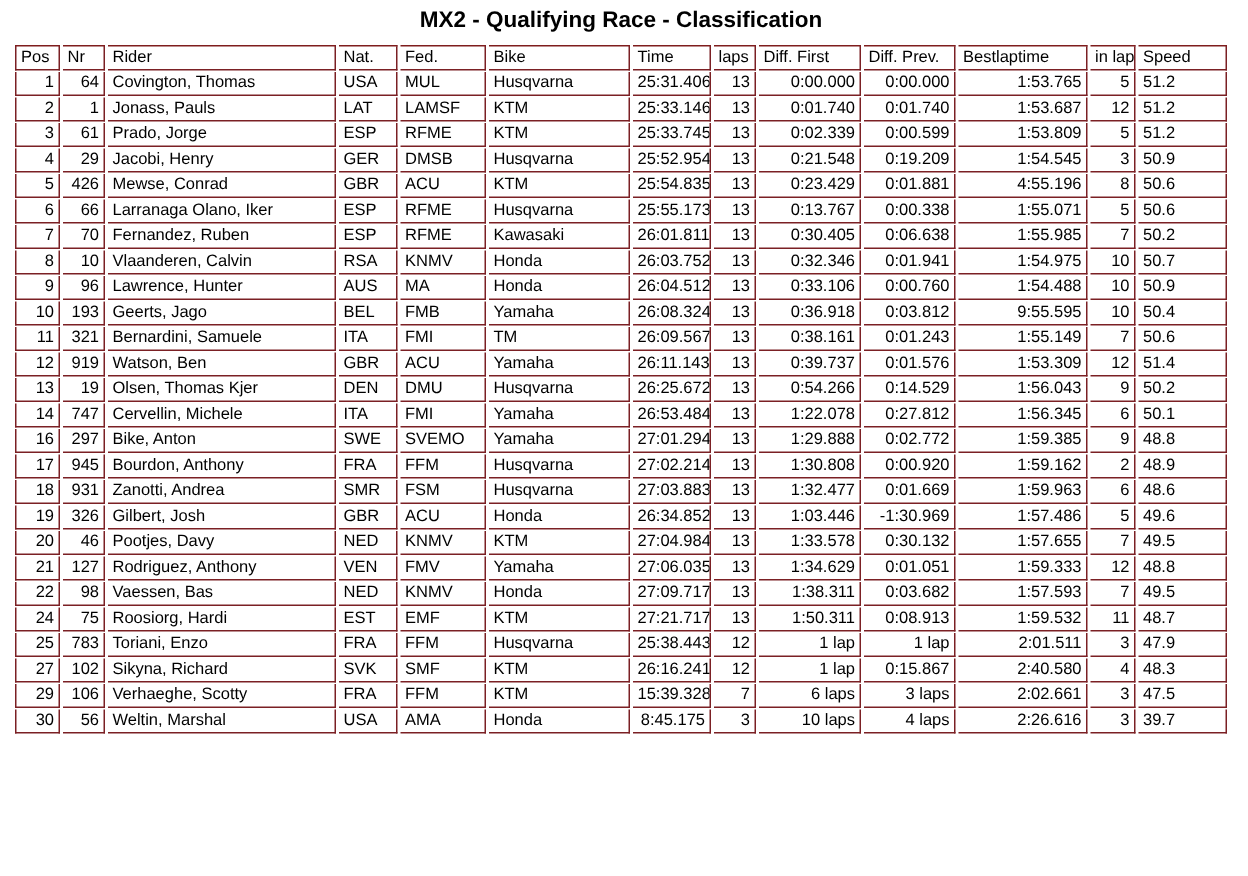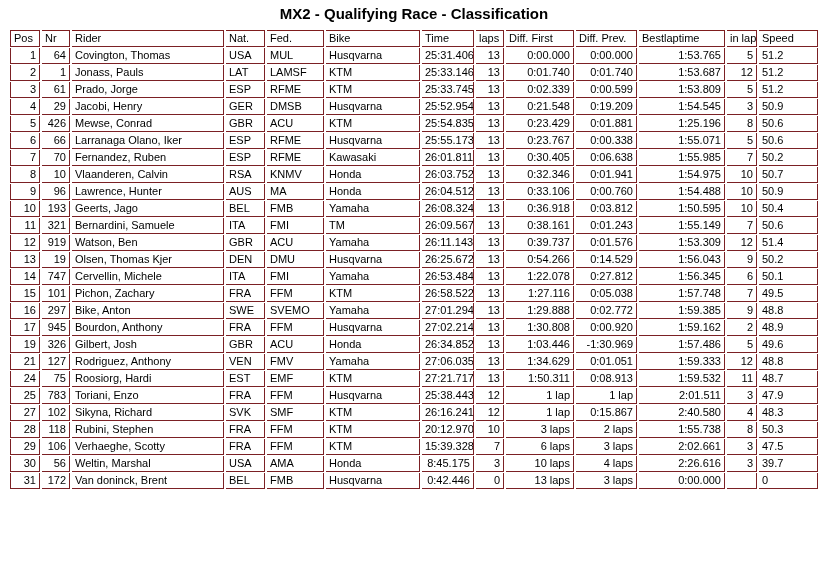--- a/index.html
+++ b/index.html
@@ -160,34 +160,34 @@
           <td class="al-r">5</td>
           <td class="al-r">426</td>
           <td class="al-l"><span class="rider-link">Mewse, Conrad</span></td>
           <td class="al-l">GBR</td>
           <td class="al-l">ACU</td>
           <td class="al-l">KTM</td>
           <td class="al-r">25:54.835</td>
           <td class="al-r">13</td>
           <td class="al-r">0:23.429</td>
           <td class="al-r">0:01.881</td>
-          <td class="al-r">1:25.196</td>
+          <td class="al-r">4:55.196</td>
           <td class="al-r">8</td>
           <td class="al-l">50.6</td>
         </tr>
         <tr>
           <td class="al-r">6</td>
           <td class="al-r">66</td>
           <td class="al-l"><span class="rider-link">Larranaga Olano, Iker</span></td>
           <td class="al-l">ESP</td>
           <td class="al-l">RFME</td>
           <td class="al-l">Husqvarna</td>
           <td class="al-r">25:55.173</td>
           <td class="al-r">13</td>
-          <td class="al-r">0:23.767</td>
+          <td class="al-r">0:13.767</td>
           <td class="al-r">0:00.338</td>
           <td class="al-r">1:55.071</td>
           <td class="al-r">5</td>
           <td class="al-l">50.6</td>
         </tr>
         <tr>
           <td class="al-r">7</td>
           <td class="al-r">70</td>
           <td class="al-l"><span class="rider-link">Fernandez, Ruben</span></td>
           <td class="al-l">ESP</td>
@@ -235,21 +235,21 @@
           <td class="al-r">10</td>
           <td class="al-r">193</td>
           <td class="al-l"><span class="rider-link">Geerts, Jago</span></td>
           <td class="al-l">BEL</td>
           <td class="al-l">FMB</td>
           <td class="al-l">Yamaha</td>
           <td class="al-r">26:08.324</td>
           <td class="al-r">13</td>
           <td class="al-r">0:36.918</td>
           <td class="al-r">0:03.812</td>
-          <td class="al-r">1:50.595</td>
+          <td class="al-r">9:55.595</td>
           <td class="al-r">10</td>
           <td class="al-l">50.4</td>
         </tr>
         <tr>
           <td class="al-r">11</td>
           <td class="al-r">321</td>
           <td class="al-l"><span class="rider-link">Bernardini, Samuele</span></td>
           <td class="al-l">ITA</td>
           <td class="al-l">FMI</td>
           <td class="al-l">TM</td>
@@ -300,35 +300,20 @@
           <td class="al-l">Yamaha</td>
           <td class="al-r">26:53.484</td>
           <td class="al-r">13</td>
           <td class="al-r">1:22.078</td>
           <td class="al-r">0:27.812</td>
           <td class="al-r">1:56.345</td>
           <td class="al-r">6</td>
           <td class="al-l">50.1</td>
         </tr>
         <tr>
-          <td class="al-r">15</td>
-          <td class="al-r">101</td>
-          <td class="al-l"><span class="rider-link">Pichon, Zachary</span></td>
-          <td class="al-l">FRA</td>
-          <td class="al-l">FFM</td>
-          <td class="al-l">KTM</td>
-          <td class="al-r">26:58.522</td>
-          <td class="al-r">13</td>
-          <td class="al-r">1:27.116</td>
-          <td class="al-r">0:05.038</td>
-          <td class="al-r">1:57.748</td>
-          <td class="al-r">7</td>
-          <td class="al-l">49.5</td>
-        </tr>
-        <tr>
           <td class="al-r">16</td>
           <td class="al-r">297</td>
           <td class="al-l"><span class="rider-link">Bike, Anton</span></td>
           <td class="al-l">SWE</td>
           <td class="al-l">SVEMO</td>
           <td class="al-l">Yamaha</td>
           <td class="al-r">27:01.294</td>
           <td class="al-r">13</td>
           <td class="al-r">1:29.888</td>
           <td class="al-r">0:02.772</td>
@@ -345,50 +330,95 @@
           <td class="al-l">Husqvarna</td>
           <td class="al-r">27:02.214</td>
           <td class="al-r">13</td>
           <td class="al-r">1:30.808</td>
           <td class="al-r">0:00.920</td>
           <td class="al-r">1:59.162</td>
           <td class="al-r">2</td>
           <td class="al-l">48.9</td>
         </tr>
         <tr>
+          <td class="al-r">18</td>
+          <td class="al-r">931</td>
+          <td class="al-l"><span class="rider-link">Zanotti, Andrea</span></td>
+          <td class="al-l">SMR</td>
+          <td class="al-l">FSM</td>
+          <td class="al-l">Husqvarna</td>
+          <td class="al-r">27:03.883</td>
+          <td class="al-r">13</td>
+          <td class="al-r">1:32.477</td>
+          <td class="al-r">0:01.669</td>
+          <td class="al-r">1:59.963</td>
+          <td class="al-r">6</td>
+          <td class="al-l">48.6</td>
+        </tr>
+        <tr>
           <td class="al-r">19</td>
           <td class="al-r">326</td>
           <td class="al-l"><span class="rider-link">Gilbert, Josh</span></td>
           <td class="al-l">GBR</td>
           <td class="al-l">ACU</td>
           <td class="al-l">Honda</td>
           <td class="al-r">26:34.852</td>
           <td class="al-r">13</td>
           <td class="al-r">1:03.446</td>
           <td class="al-r">-1:30.969</td>
           <td class="al-r">1:57.486</td>
           <td class="al-r">5</td>
           <td class="al-l">49.6</td>
         </tr>
         <tr>
+          <td class="al-r">20</td>
+          <td class="al-r">46</td>
+          <td class="al-l"><span class="rider-link">Pootjes, Davy</span></td>
+          <td class="al-l">NED</td>
+          <td class="al-l">KNMV</td>
+          <td class="al-l">KTM</td>
+          <td class="al-r">27:04.984</td>
+          <td class="al-r">13</td>
+          <td class="al-r">1:33.578</td>
+          <td class="al-r">0:30.132</td>
+          <td class="al-r">1:57.655</td>
+          <td class="al-r">7</td>
+          <td class="al-l">49.5</td>
+        </tr>
+        <tr>
           <td class="al-r">21</td>
           <td class="al-r">127</td>
           <td class="al-l"><span class="rider-link">Rodriguez, Anthony</span></td>
           <td class="al-l">VEN</td>
           <td class="al-l">FMV</td>
           <td class="al-l">Yamaha</td>
           <td class="al-r">27:06.035</td>
           <td class="al-r">13</td>
           <td class="al-r">1:34.629</td>
           <td class="al-r">0:01.051</td>
           <td class="al-r">1:59.333</td>
           <td class="al-r">12</td>
           <td class="al-l">48.8</td>
         </tr>
         <tr>
+          <td class="al-r">22</td>
+          <td class="al-r">98</td>
+          <td class="al-l"><span class="rider-link">Vaessen, Bas</span></td>
+          <td class="al-l">NED</td>
+          <td class="al-l">KNMV</td>
+          <td class="al-l">Honda</td>
+          <td class="al-r">27:09.717</td>
+          <td class="al-r">13</td>
+          <td class="al-r">1:38.311</td>
+          <td class="al-r">0:03.682</td>
+          <td class="al-r">1:57.593</td>
+          <td class="al-r">7</td>
+          <td class="al-l">49.5</td>
+        </tr>
+        <tr>
           <td class="al-r">24</td>
           <td class="al-r">75</td>
           <td class="al-l"><span class="rider-link">Roosiorg, Hardi</span></td>
           <td class="al-l">EST</td>
           <td class="al-l">EMF</td>
           <td class="al-l">KTM</td>
           <td class="al-r">27:21.717</td>
           <td class="al-r">13</td>
           <td class="al-r">1:50.311</td>
           <td class="al-r">0:08.913</td>
@@ -418,35 +448,20 @@
           <td class="al-l">SVK</td>
           <td class="al-l">SMF</td>
           <td class="al-l">KTM</td>
           <td class="al-r">26:16.241</td>
           <td class="al-r">12</td>
           <td class="al-r">1 lap</td>
           <td class="al-r">0:15.867</td>
           <td class="al-r">2:40.580</td>
           <td class="al-r">4</td>
           <td class="al-l">48.3</td>
-        </tr>
-        <tr>
-          <td class="al-r">28</td>
-          <td class="al-r">118</td>
-          <td class="al-l"><span class="rider-link">Rubini, Stephen</span></td>
-          <td class="al-l">FRA</td>
-          <td class="al-l">FFM</td>
-          <td class="al-l">KTM</td>
-          <td class="al-r">20:12.970</td>
-          <td class="al-r">10</td>
-          <td class="al-r">3 laps</td>
-          <td class="al-r">2 laps</td>
-          <td class="al-r">1:55.738</td>
-          <td class="al-r">8</td>
-          <td class="al-l">50.3</td>
         </tr>
         <tr>
           <td class="al-r">29</td>
           <td class="al-r">106</td>
           <td class="al-l"><span class="rider-link">Verhaeghe, Scotty</span></td>
           <td class="al-l">FRA</td>
           <td class="al-l">FFM</td>
           <td class="al-l">KTM</td>
           <td class="al-r">15:39.328</td>
           <td class="al-r">7</td>
@@ -464,30 +479,15 @@
           <td class="al-l">AMA</td>
           <td class="al-l">Honda</td>
           <td class="al-r">8:45.175</td>
           <td class="al-r">3</td>
           <td class="al-r">10 laps</td>
           <td class="al-r">4 laps</td>
           <td class="al-r">2:26.616</td>
           <td class="al-r">3</td>
           <td class="al-l">39.7</td>
         </tr>
-        <tr>
-          <td class="al-r">31</td>
-          <td class="al-r">172</td>
-          <td class="al-l"><span class="rider-link">Van doninck, Brent</span></td>
-          <td class="al-l">BEL</td>
-          <td class="al-l">FMB</td>
-          <td class="al-l">Husqvarna</td>
-          <td class="al-r">0:42.446</td>
-          <td class="al-r">0</td>
-          <td class="al-r">13 laps</td>
-          <td class="al-r">3 laps</td>
-          <td class="al-r">0:00.000</td>
-          <td class="al-r"></td>
-          <td class="al-l">0</td>
-        </tr>
       </tbody>
   </table>
 </div>
 
 </body></html>

